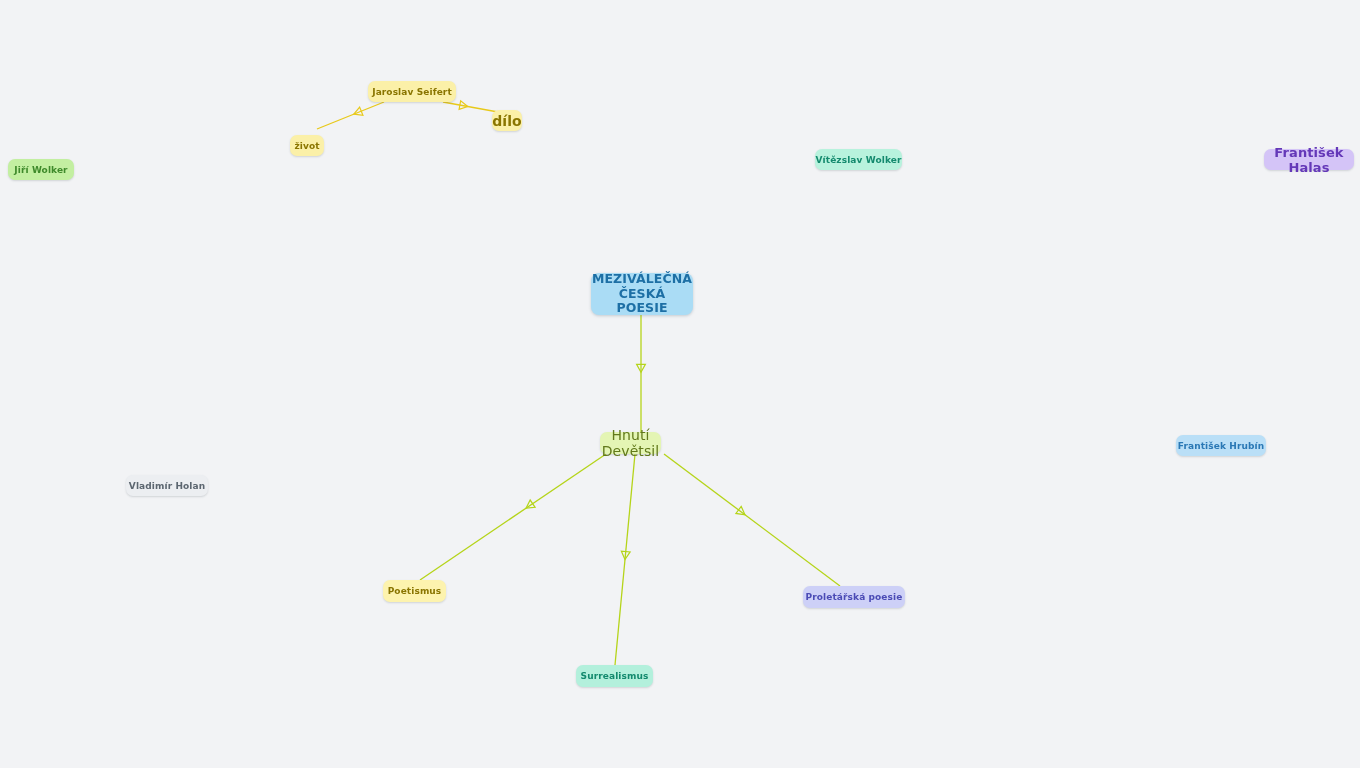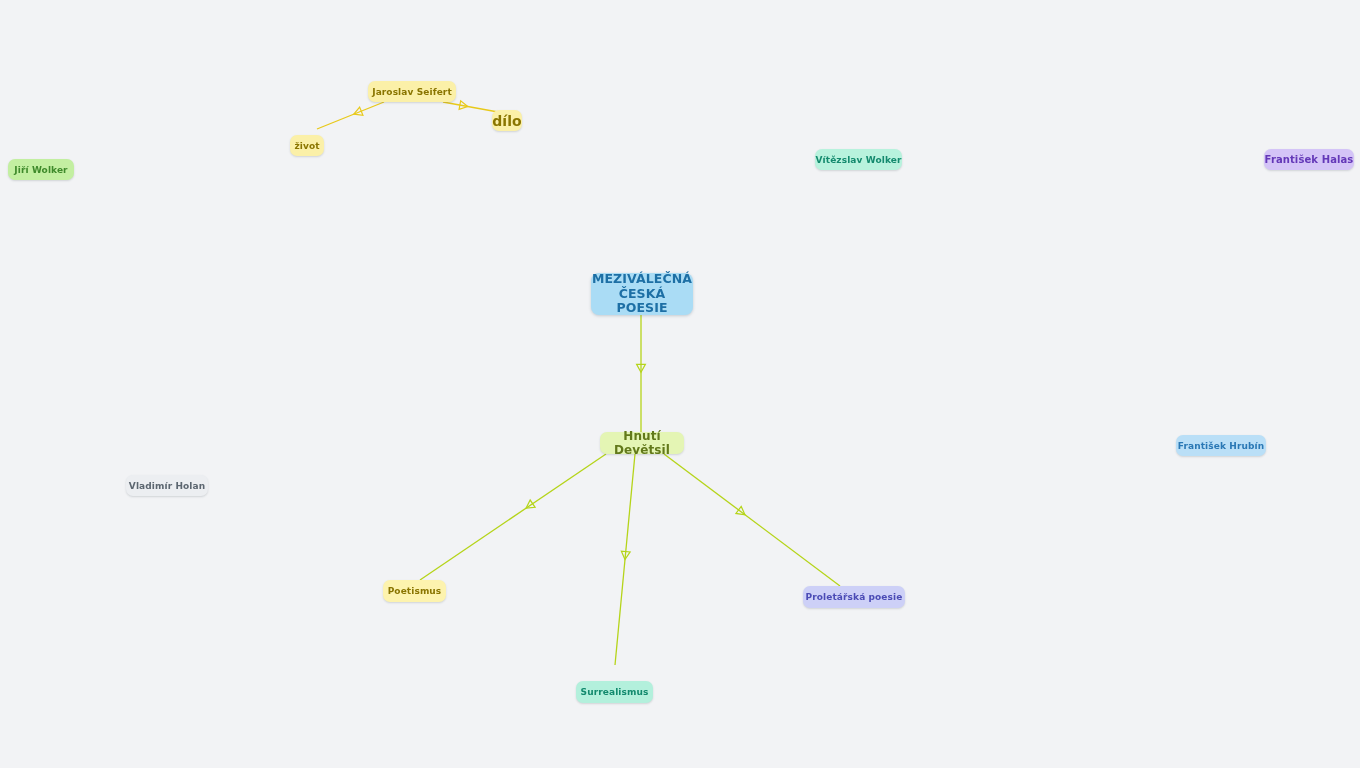--- a/index.html
+++ b/index.html
@@ -78,25 +78,25 @@
         <line x1="384" y1="102" x2="317" y2="129" stroke="#e8c91a" stroke-width="1.3"></line>
         <polygon points="0,0 -8,-4.4 -8,4.4" fill="none" stroke="#e8c91a" stroke-width="1.2" stroke-linejoin="miter" transform="translate(353.85,114.15) rotate(158.05130091647302)"></polygon>
       </g>
       <g>
         <line x1="443" y1="102" x2="498" y2="112" stroke="#e8c91a" stroke-width="1.3"></line>
         <polygon points="0,0 -8,-4.4 -8,4.4" fill="none" stroke="#e8c91a" stroke-width="1.2" stroke-linejoin="miter" transform="translate(467.75,106.5) rotate(10.304846468766033)"></polygon>
       </g>
     </svg>
 <div class="node root" style="left: 591px; top: 273px; width: 102px; height: 42px; background: rgb(170, 220, 245); color: rgb(29, 111, 165); font-size: 12.5px; font-weight: 700;"><span class="node-label">MEZIVÁLEČNÁ
 ČESKÁ POESIE</span></div>
-    <div class="node" style="left: 600px; top: 432px; width: 84px; height: 22px; background: rgb(228, 245, 180); color: rgb(98, 121, 27); font-size: 12px; font-weight: 700;"><span class="node-label">Hnutí Devětsil</span></div>
+    <div class="node" style="left: 600px; top: 432px; width: 61px; height: 22px; background: rgb(228, 245, 180); color: rgb(98, 121, 27); font-size: 14px; font-weight: 400;"><span class="node-label">Hnutí Devětsil</span></div>
     <div class="node" style="left: 383px; top: 580px; width: 63px; height: 22px; background: rgb(253, 243, 174); color: rgb(138, 117, 0); font-size: 9px; font-weight: 700;"><span class="node-label">Poetismus</span></div>
-    <div class="node" style="left: 576px; top: 681px; width: 77px; height: 22px; background: rgb(179, 240, 220); color: rgb(19, 138, 110); font-size: 9px; font-weight: 700;"><span class="node-label">Surrealismus</span></div>
+    <div class="node" style="left: 576px; top: 665px; width: 77px; height: 22px; background: rgb(179, 240, 220); color: rgb(19, 138, 110); font-size: 9px; font-weight: 700;"><span class="node-label">Surrealismus</span></div>
     <div class="node" style="left: 803px; top: 586px; width: 102px; height: 22px; background: rgb(205, 208, 247); color: rgb(75, 75, 181); font-size: 9px; font-weight: 700;"><span class="node-label">Proletářská poesie</span></div>
     <div class="node" style="left: 368px; top: 81px; width: 88px; height: 21px; background: rgb(251, 240, 168); color: rgb(138, 117, 0); font-size: 9px; font-weight: 700;"><span class="node-label">Jaroslav Seifert</span></div>
     <div class="node" style="left: 290px; top: 127px; width: 34px; height: 21px; background: rgb(251, 240, 168); color: rgb(138, 117, 0); font-size: 9px; font-weight: 700; margin-top: 8px;"><span class="node-label">život</span></div>
     <div class="node" style="left: 492px; top: 110px; width: 30px; height: 21px; background: rgb(251, 240, 168); color: rgb(138, 117, 0); font-size: 14px; font-weight: 700;"><span class="node-label">dílo</span></div>
     <div class="node" style="left: 8px; top: 159px; width: 66px; height: 21px; background: rgb(195, 239, 161); color: rgb(63, 138, 43); font-size: 9px; font-weight: 700;"><span class="node-label">Jiří Wolker</span></div>
     <div class="node" style="left: 815px; top: 149px; width: 87px; height: 21px; background: rgb(184, 242, 221); color: rgb(20, 138, 110); font-size: 9px; font-weight: 700;"><span class="node-label">Vítězslav Wolker</span></div>
-    <div class="node" style="left: 1264px; top: 149px; width: 90px; height: 21px; background: rgb(212, 196, 247); color: rgb(100, 56, 184); font-size: 10px; font-weight: 700;"><span class="node-label">František Halas</span></div>
+    <div class="node" style="left: 1264px; top: 149px; width: 90px; height: 21px; background: rgb(212, 196, 247); color: rgb(100, 56, 184); font-size: 13px; font-weight: 700;"><span class="node-label">František Halas</span></div>
     <div class="node" style="left: 1176px; top: 435px; width: 90px; height: 21px; background: rgb(186, 223, 247); color: rgb(42, 120, 181); font-size: 9px; font-weight: 700;"><span class="node-label">František Hrubín</span></div>
     <div class="node" style="left: 126px; top: 475px; width: 82px; height: 21px; background: rgb(236, 238, 241); color: rgb(92, 102, 112); font-size: 9px; font-weight: 700;"><span class="node-label">Vladimír Holan</span></div>
   </div>
 
 </body></html>

